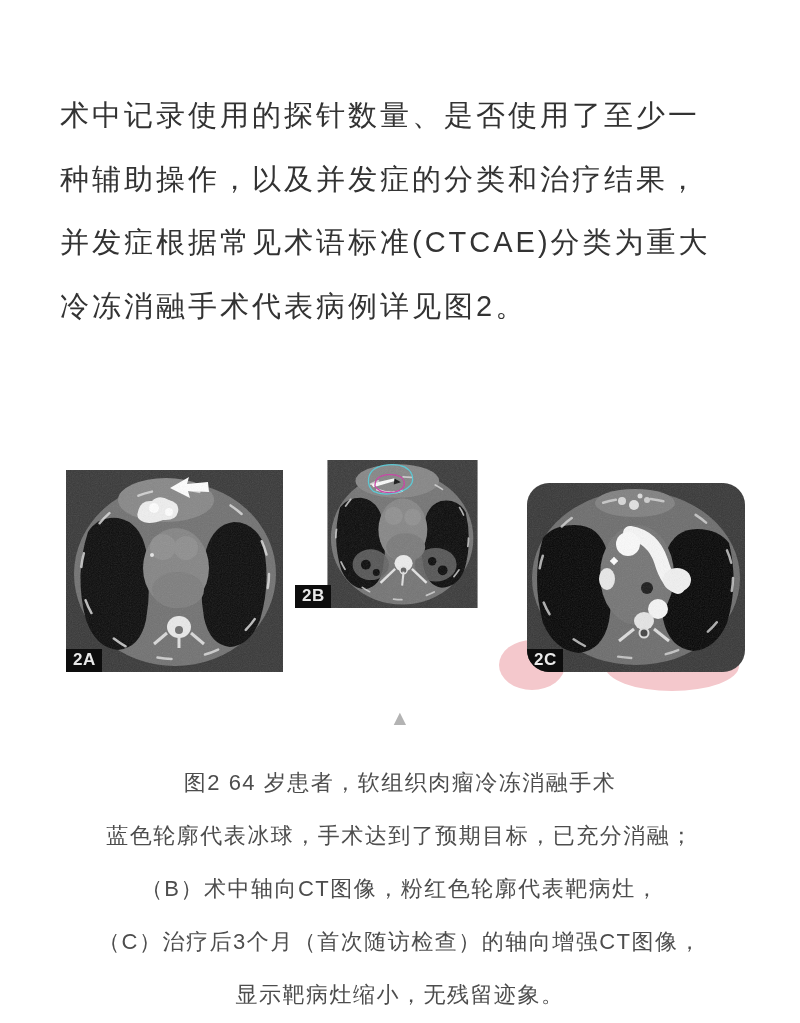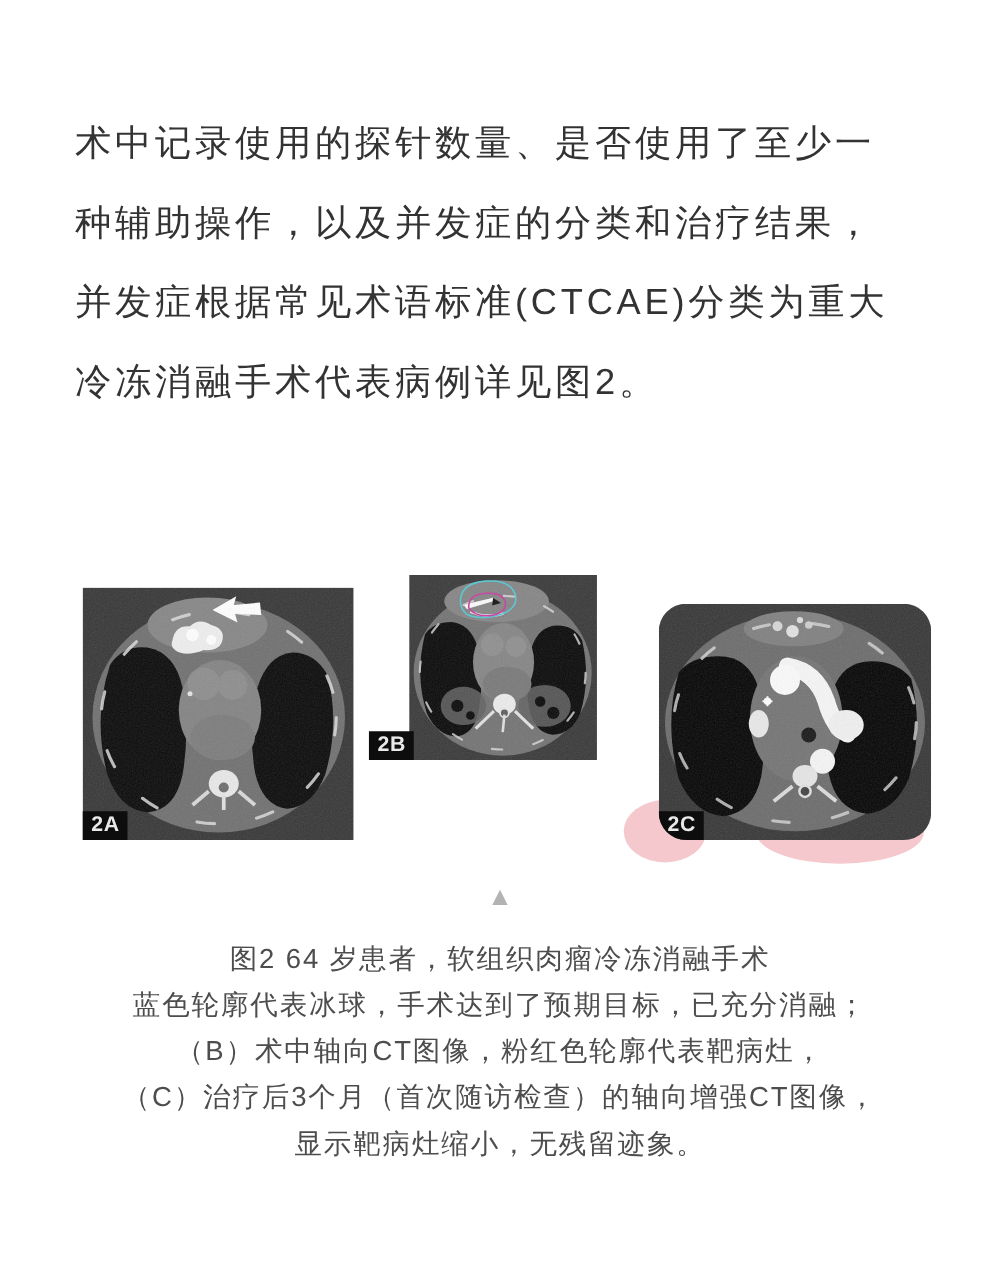--- a/index.html
+++ b/index.html
@@ -34,21 +34,21 @@
   .collapse-indicator{
     position:absolute;left:0;top:707px;width:800px;
     text-align:center;font-size:21px;line-height:21px;color:#b3b3b3;
     user-select:none;
   }
   .figure-caption{
     position:absolute;left:0;top:748px;width:800px;
     text-align:center;color:#4d4d4d;
     font-size:22px;line-height:37px;letter-spacing:1.5px;
   }
-  .caption-line{white-space:nowrap;}
+  .caption-line{white-space:nowrap;margin-top:16px;}
 </style>
 </head>
 <body>
 
 <div class="page">
 
   <svg width="0" height="0" style="position:absolute" aria-hidden="true">
     <defs>
       <filter id="grain" x="0" y="0" width="100%" height="100%">
         <feTurbulence type="fractalNoise" baseFrequency="0.9" numOctaves="2" result="n"></feTurbulence>

